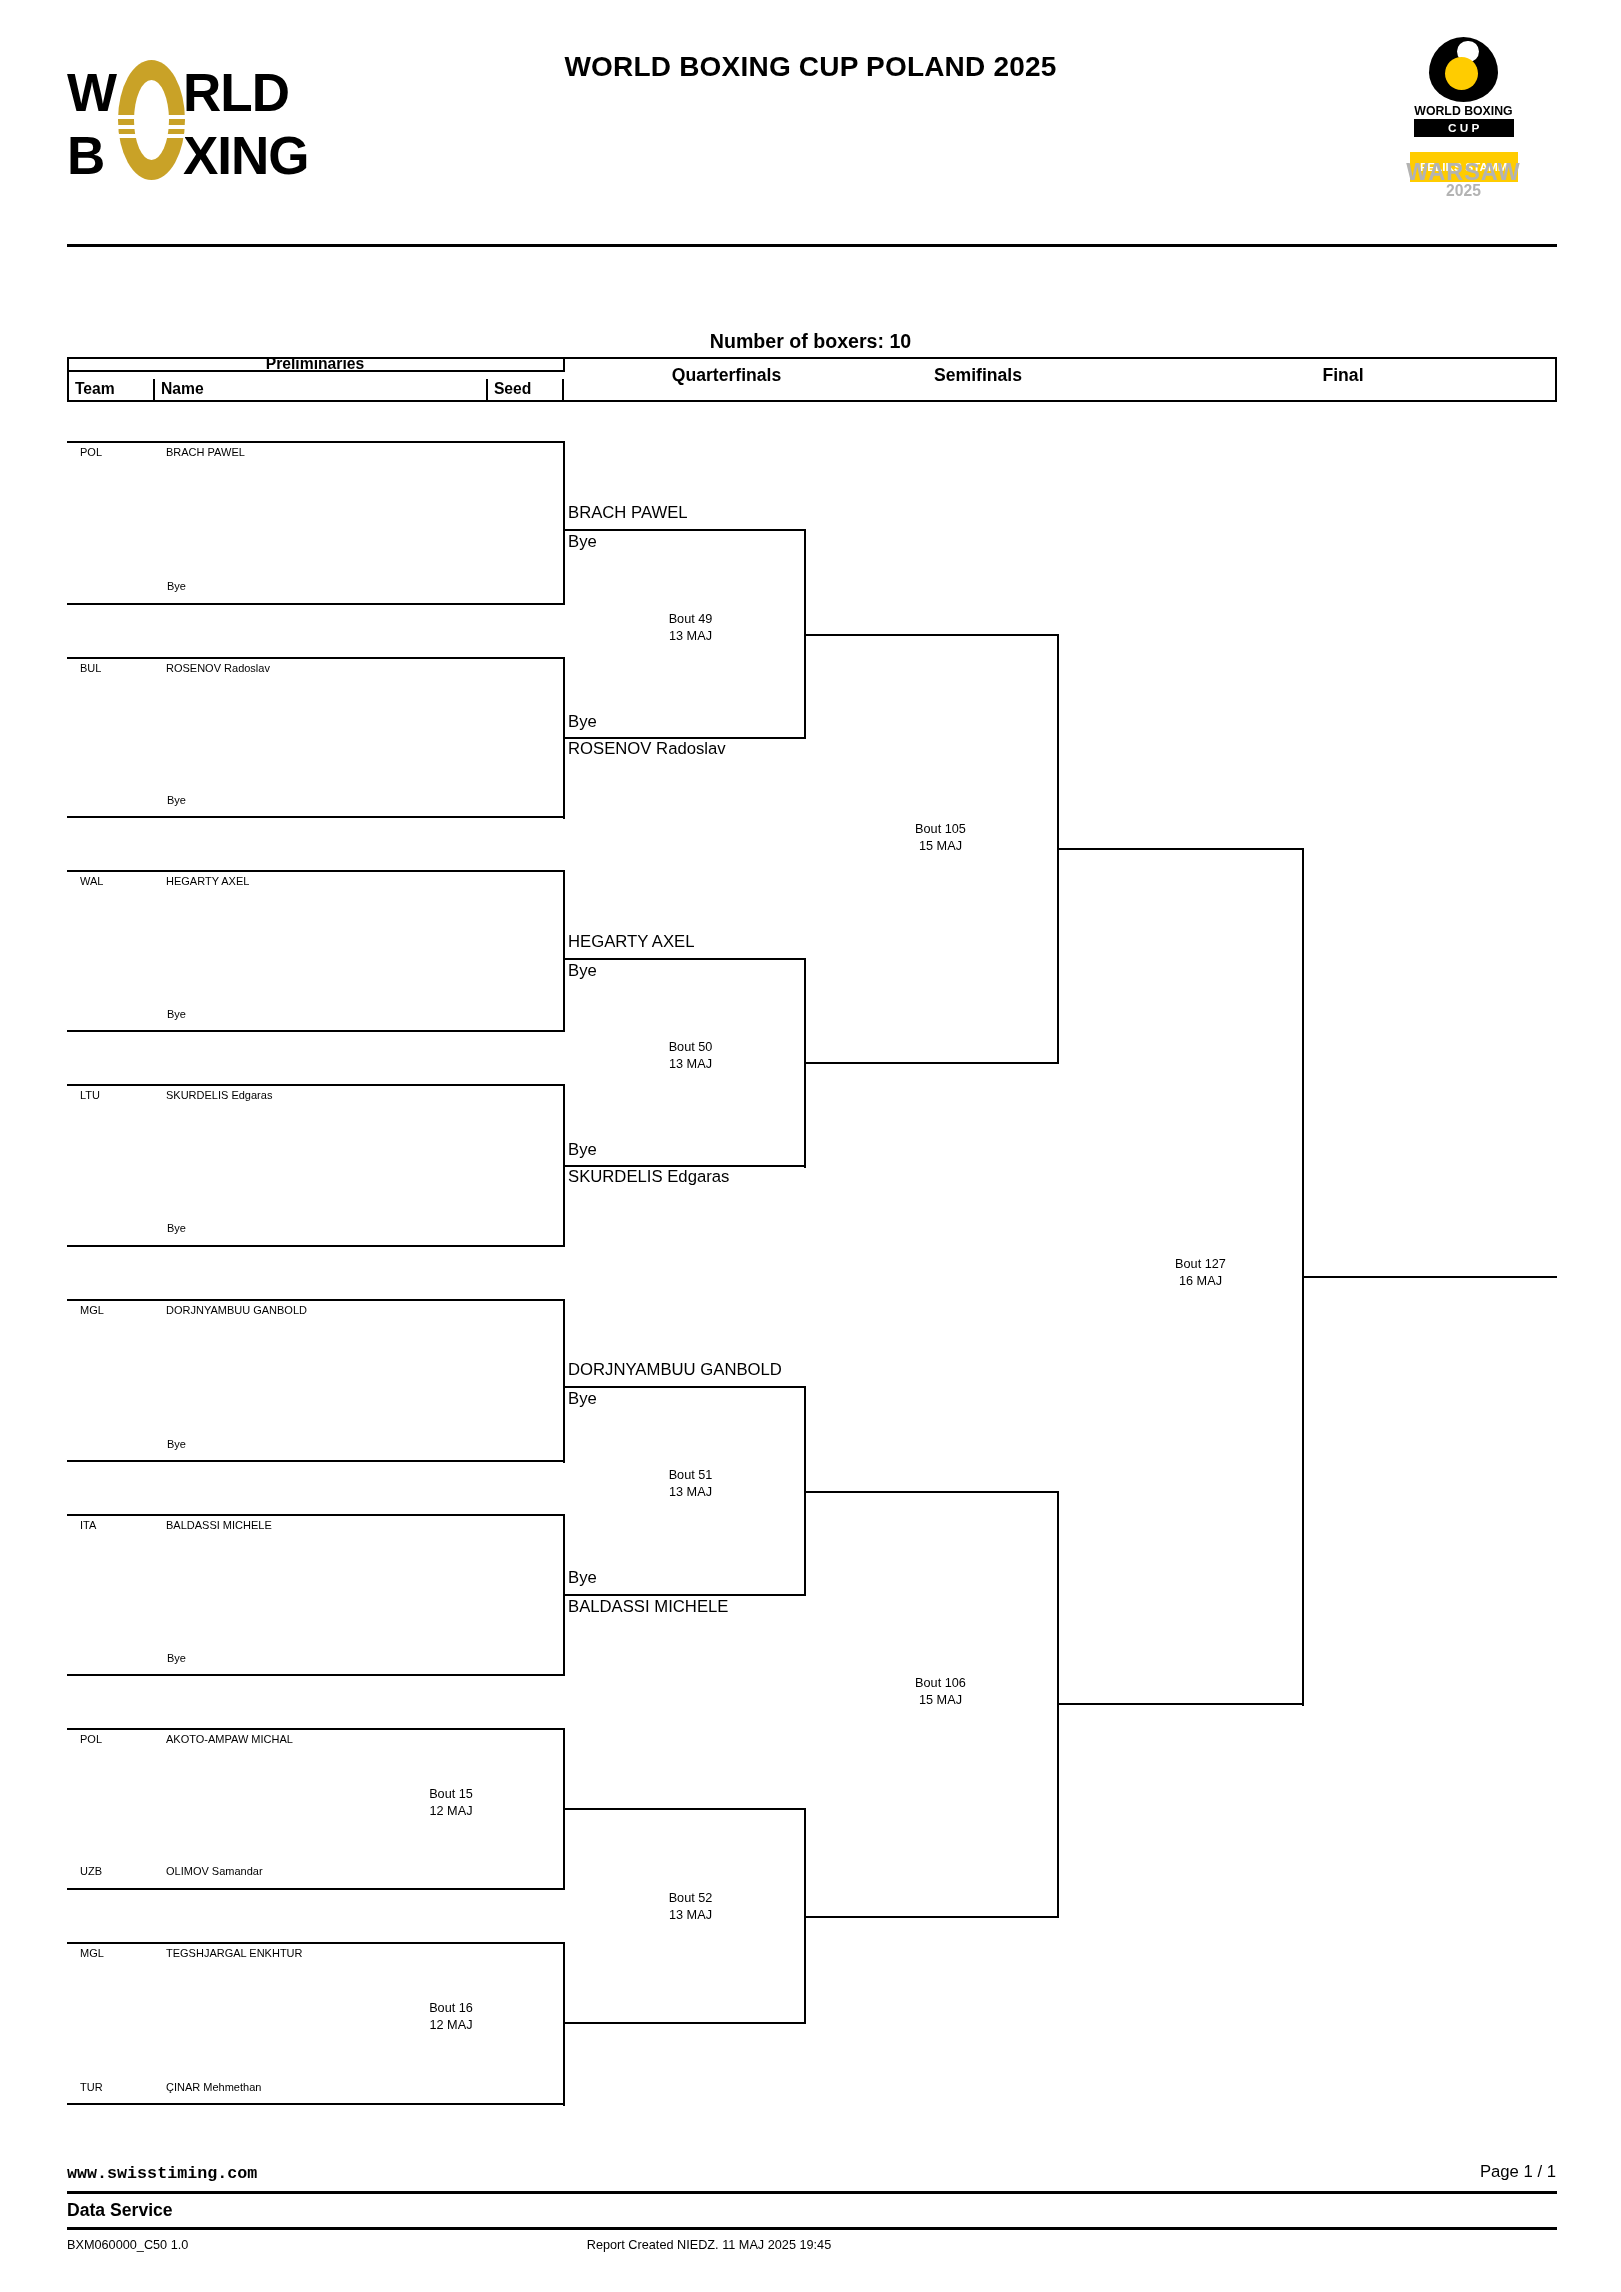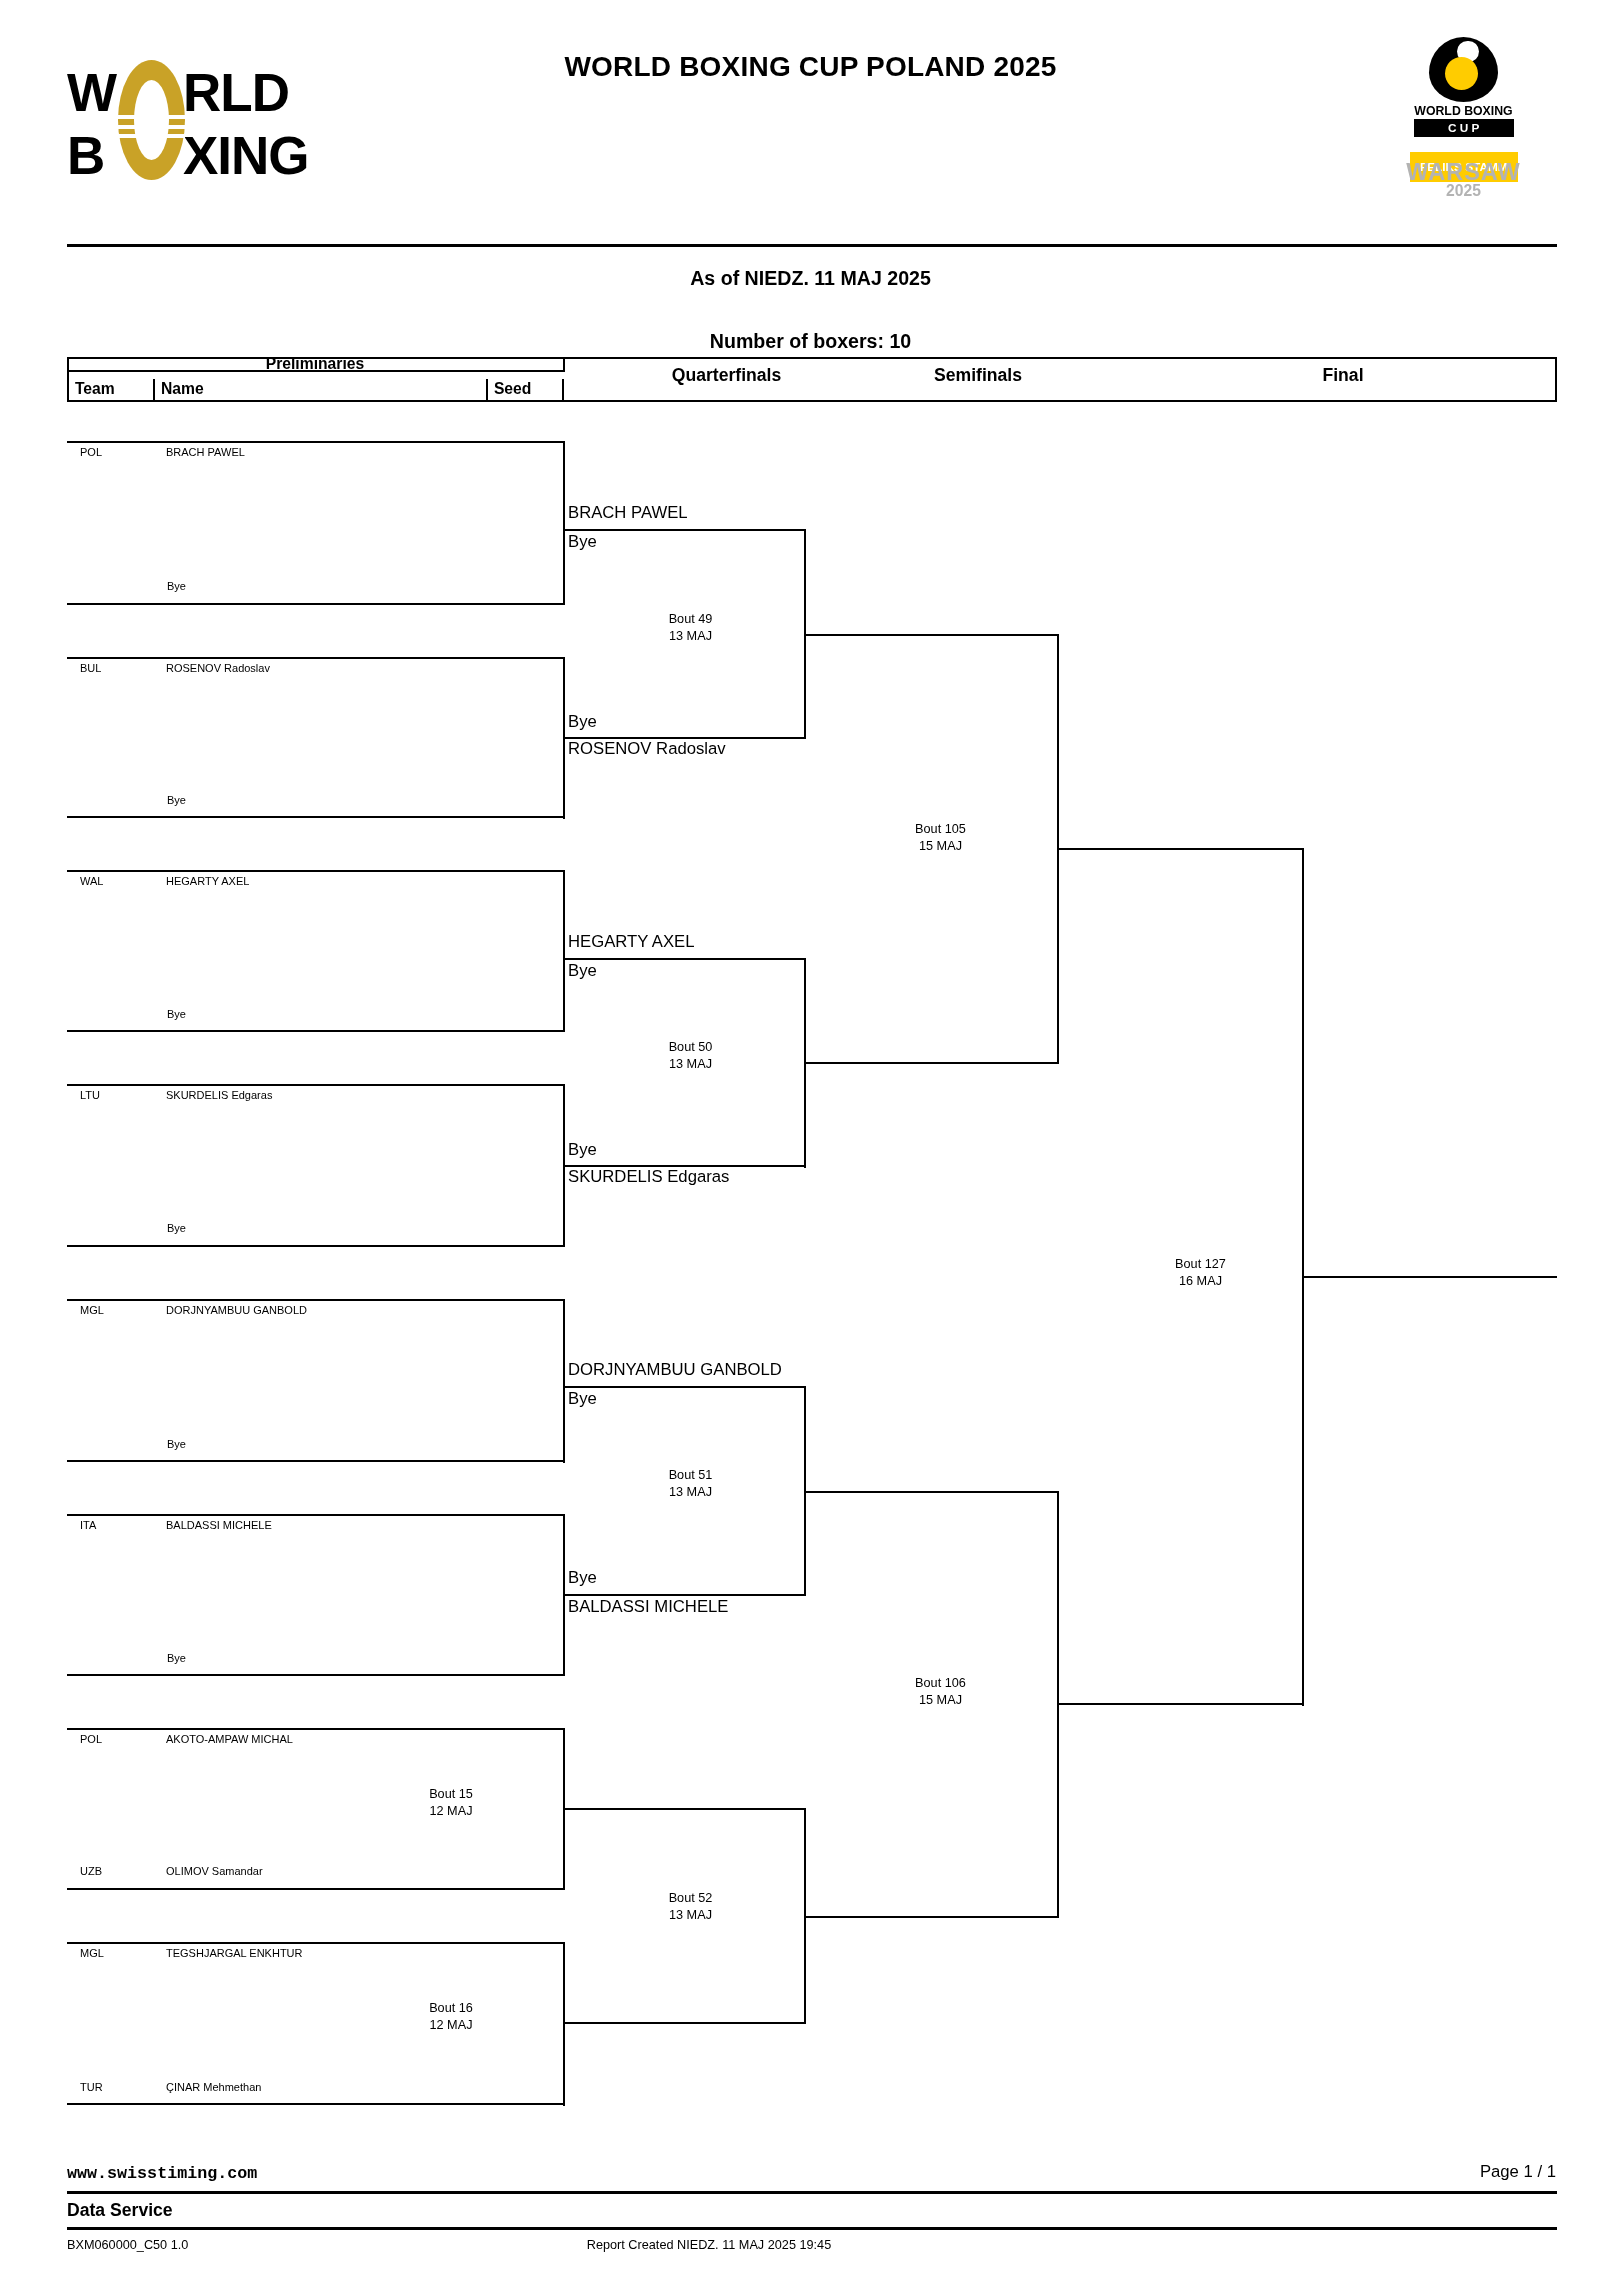--- a/index.html
+++ b/index.html
@@ -191,21 +191,20 @@
     <div class="abs wb-word" style="left:116px; top:71px;">XING</div>
     <div class="wb-ring-outer" style="left:51px; top:5.9px; width:67px; height:120px;"></div>
     <div class="wb-ring-inner" style="left:67px; top:25.5px; width:35px; height:80px;"></div>
     <div class="wb-stripe" style="left:51px; top:61px; width:67px;"></div>
     <div class="wb-stripe" style="left:51px; top:71px; width:67px;"></div>
     <div class="wb-stripe" style="left:51px; top:80px; width:67px;"></div>
   </div>
 
   <div class="abs title-main">WORLD BOXING CUP POLAND 2025</div>
   <div class="abs" id="rule-top"></div>
-  <div class="abs title-asof">As of NIEDZ. 11 MAJ 2025</div>
   <div class="abs title-count">Number of boxers: 10</div>
 
   <div class="abs" id="event-logo">
     <div class="abs" style="left:29px; top:0; width:69px; height:65px; background:#000; border-radius:50% 50% 50% 50%/55% 55% 45% 45%;"></div>
     <div class="abs" style="left:57px; top:3.9px; width:21.6px; height:21.6px; border-radius:50%; background:#fff;"></div>
     <div class="abs" style="left:45px; top:19.6px; width:33px; height:33px; border-radius:50%; background:#ffcc00;"></div>
     <div class="abs ev-band" style="left:0; top:67px; width:127px; font-size:12.3px; color:#000;">WORLD BOXING</div>
     <div class="abs ev-band" style="left:13.7px; top:82px; width:100px; font-size:11.8px; color:#fff; background:#000; padding:2px 0;">C U P</div>
     <div class="abs ev-band" style="left:9.8px; top:103px; width:108px; font-size:11.8px; color:#fff; background:#ffcc00; padding:8px 0;margin-top:12px;">FELIKS STAMM</div>
     <div class="abs ev-band" style="left:0; top:122px; width:127px; font-size:23.5px; color:#b3b3b3; letter-spacing:1px;">WARSAW</div>

